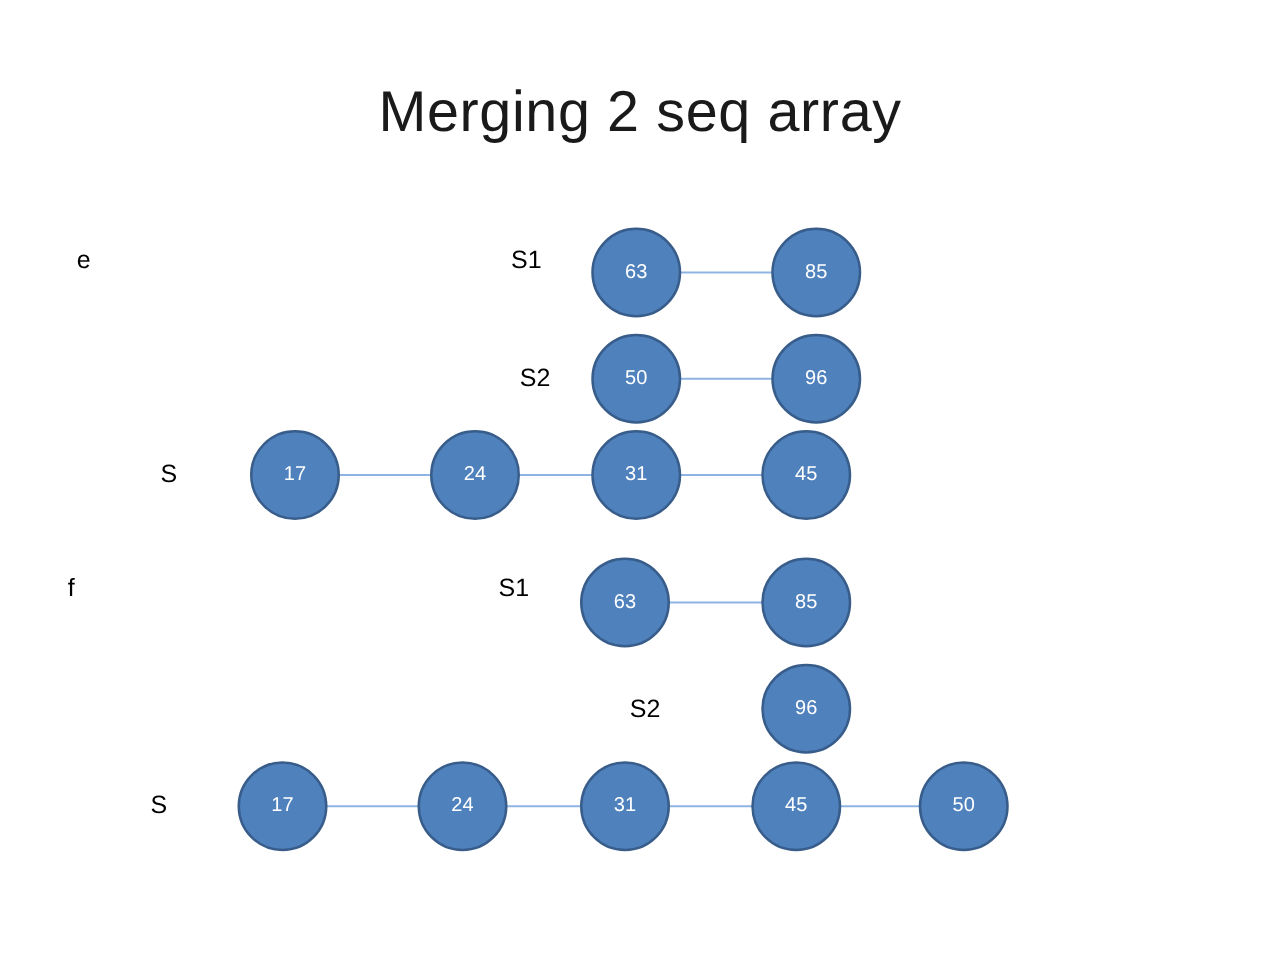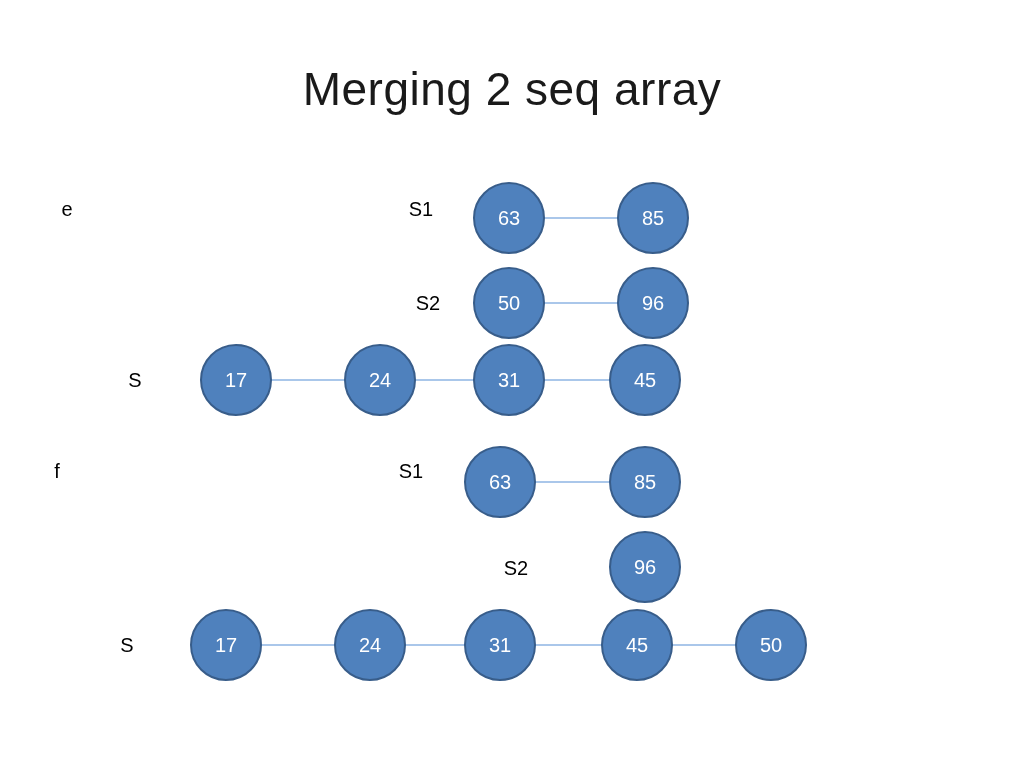--- a/index.html
+++ b/index.html
@@ -41,21 +41,21 @@
   }
   .node {
     position: absolute;
     box-sizing: border-box;
     width: var(--node-d, 72px);
     height: var(--node-d, 72px);
     border-radius: 50%;
     background: var(--node-fill, #4f81bd);
     border: 2px solid var(--node-border, #385d8a);
     color: var(--node-text, #ffffff);
-    font-size: 20px;
+    font-size: 16px;
     display: flex;
     align-items: center;
     justify-content: center;
     user-select: none;
   }
   .lbl {
     position: absolute;
     transform: translate(-50%, -50%);
     font-size: 20px;
     color: var(--label-text, #000000);

